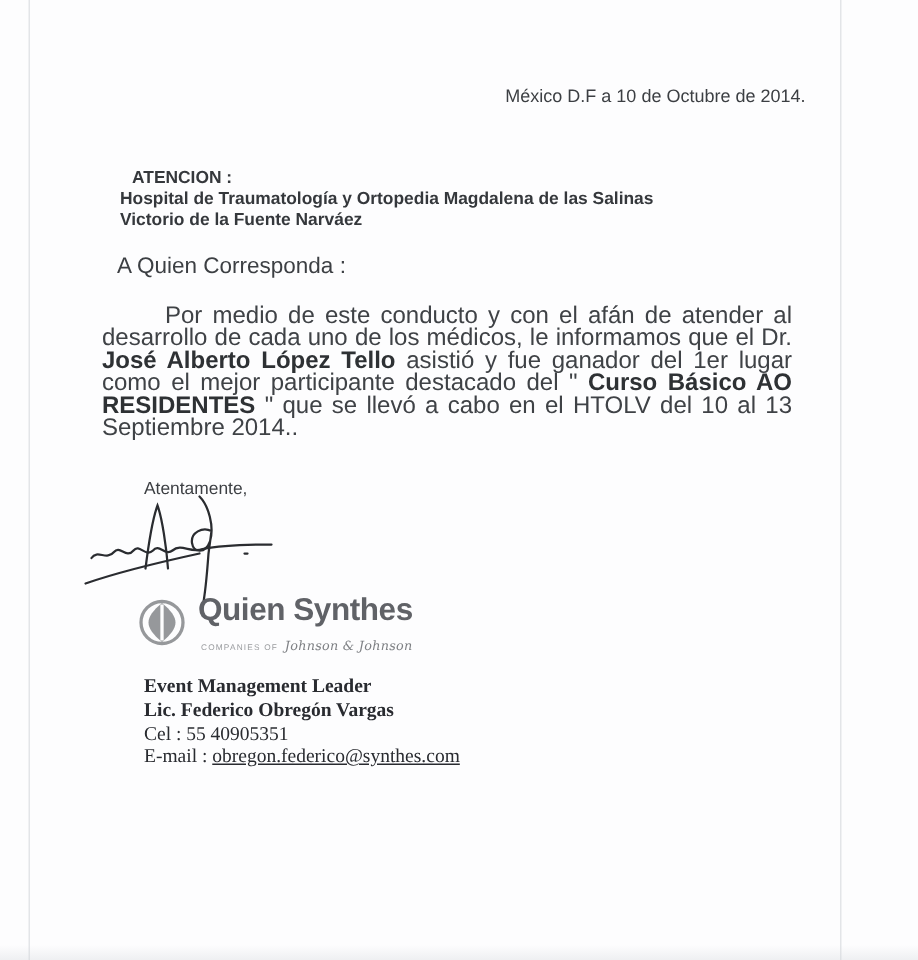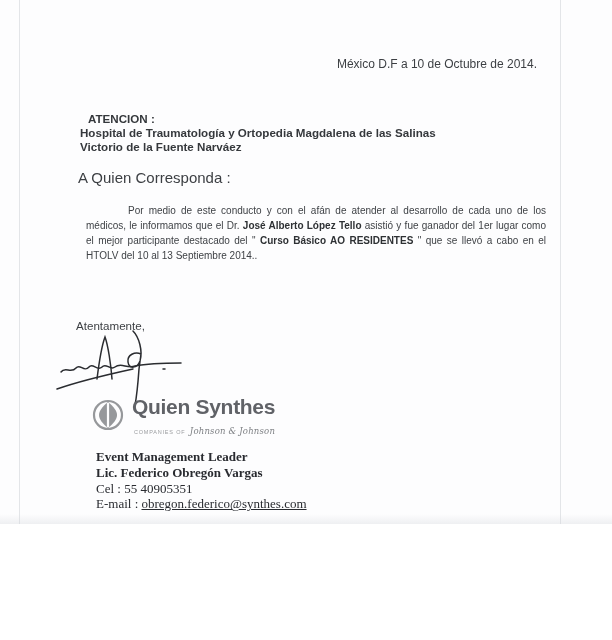--- a/index.html
+++ b/index.html
@@ -1,45 +1,45 @@
 <!DOCTYPE html>
 <html><head>
 <meta charset="utf-8">
 <style>
   html,body{margin:0;padding:0;background:#ffffff;}
   .page{
     position:relative;
-    width:612px;height:524px;
+    width:612px;height:640px;
     background:#fdfdfe;
     overflow:hidden;
     font-family:"Liberation Sans", sans-serif;
     color:#3f4246;
     text-decoration:underline;
   }
   .scan-edge{position:absolute;top:0;bottom:0;width:1px;background:#e3e5e8;}
   .scan-edge.left{left:19px;}
   .scan-edge.right{left:560px;}
   .scan-bottom{position:absolute;left:0;right:0;bottom:0;height:10px;
     background:linear-gradient(180deg, rgba(253,253,254,0), rgba(210,214,219,0.35));}
 
   .date-line{
     position:absolute;top:57px;left:78px;width:459px;
     text-align:right;font-size:12px;color:#3c3f43;
   }
   .attention{position:absolute;left:80px;top:112px;font-size:11.6px;line-height:14px;font-weight:700;color:#35383c;}
   .attention .label{margin-left:8px;}
   .salutation{position:absolute;left:78px;top:169px;font-size:15px;color:#3c3f43;}
 
-  .body-par{position:absolute;left:86px;width:460px;margin:0;
-    font-size:10px;line-height:15px;text-align:justify;color:#3f4246;}
+  .body-par{position:absolute;left:68px;width:460px;margin:0;
+    font-size:16px;line-height:15px;text-align:justify;color:#3f4246;}
   .body-par b{color:#2e3134;}
   #p1{top:203px;text-indent:42px;}
   #p2{top:270px;}
 
-  .closing{position:absolute;left:76px;top:319px;font-size:11.6px;color:#3c3f43;}
+  .closing{position:absolute;left:96px;top:319px;font-size:11.6px;color:#3c3f43;}
 
   .signature-svg{position:absolute;left:55px;top:325px;}
 
   .logo{position:absolute;left:90px;top:395px;display:flex;align-items:flex-start;}
   .logo-icon{margin-top:2px;}
   .logo-textcol{margin-left:6px;}
   .logo-brand{
     font-size:21px;font-weight:700;letter-spacing:-0.3px;
     color:#606267;line-height:24px;
   }

